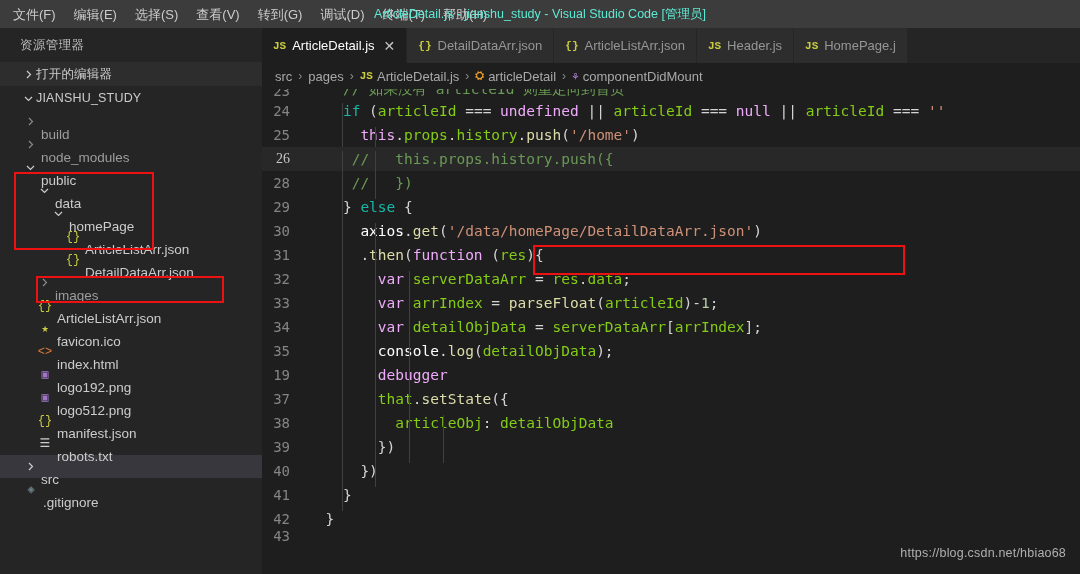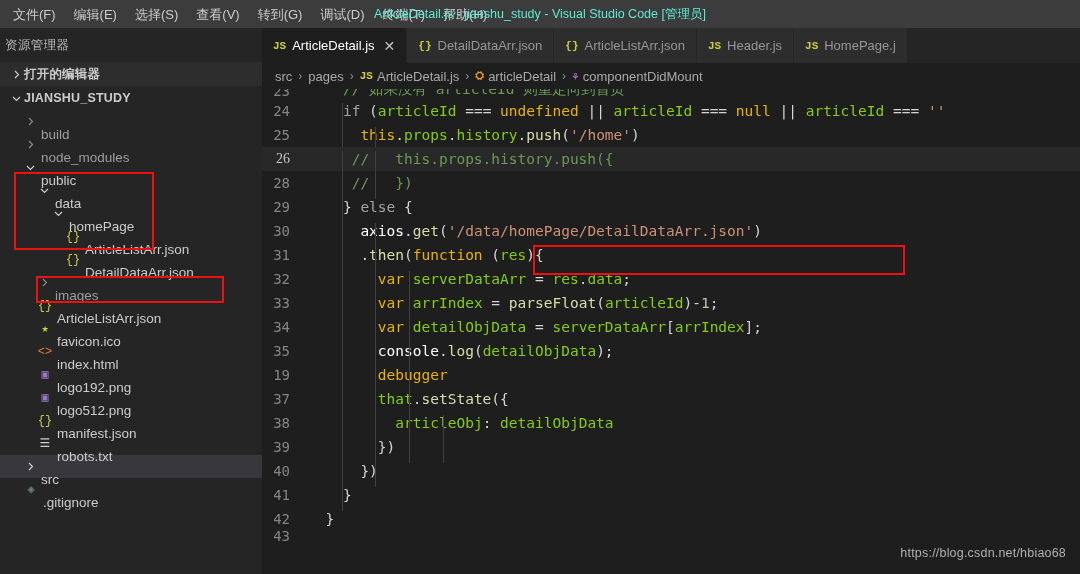--- a/index.html
+++ b/index.html
@@ -26,27 +26,27 @@
     color: #5eead4; font-size: 12.5px; pointer-events: none;
   }
 
   
   .sidebar {
     position: absolute; top: 28px; left: 0; width: 262px; height: 546px;
     background: #252526; overflow: hidden;
   }
   .sidebar-title {
     height: 34px; display: flex; align-items: center;
-    padding-left: 5px; color: #bbbbbb; font-size: 12.5px;
+    padding-left: 20px; color: #bbbbbb; font-size: 12.5px;
     letter-spacing: .4px;
   }
   .section-header {
     height: 24px; display: flex; align-items: center;
-    color: #cccccc; font-size: 12.5px; font-weight: bold;
-    padding-left: 8px; letter-spacing: .2px;
+    color: #cccccc; font-size: 12.5px; font-weight: normal;
+    padding-left: 20px; letter-spacing: .2px;
   }
   .section-header.shaded { background: #2d2d2e; }
   .tw {
     width: 16px; display: inline-flex; align-items: center; justify-content: center;
     color: #cccccc; flex: none;
   }
   .tw svg { display: block; }
 
   .frow {
     height: 23px; display: flex; align-items: center;
@@ -105,22 +105,22 @@
   .lnum {
     width: 46px; flex: none; text-align: right; padding-right: 18px;
     color: #858585; font-size: 14px;
   }
   .cline.active .lnum { color: #c6c6c6; font-family: Liberation Serif, serif; }
   .ctext { position: relative; flex: 1; }
   .guides { position: absolute; top: 0; left: 0; height: 24px; }
   .g { position: absolute; top: 0; width: 1px; height: 24px; background: #404040; }
 
   
-  .t-kw   { color: #a3a3a3; }
-  .t-var  { color: #eab308; }
+  .t-kw   { color: #14b8a6; }
+  .t-var  { color: #f0abfc; }
   .t-id   { color: #84cc16; }
   .t-fn   { color: #dcdcaa; }
   .t-str  { color: #ce9178; }
   .t-cmt  { color: #6a9955; }
   .t-num  { color: #b5cea8; }
   .t-cls  { color: #ffffff; }
   .t-op   { color: #d4d4d4; }
   .t-pl   { color: #d4d4d4; }
 
   .watermark {

